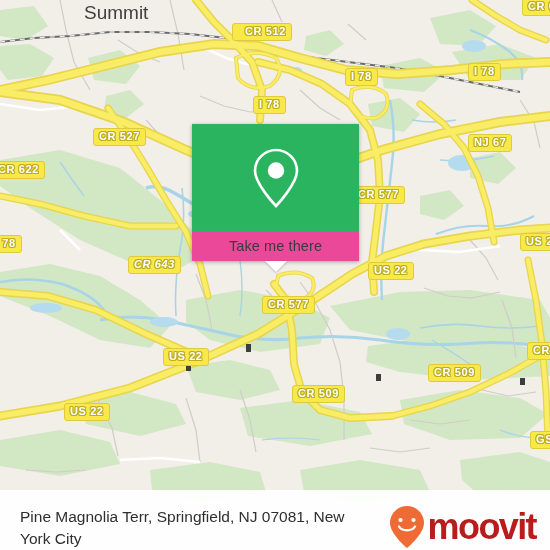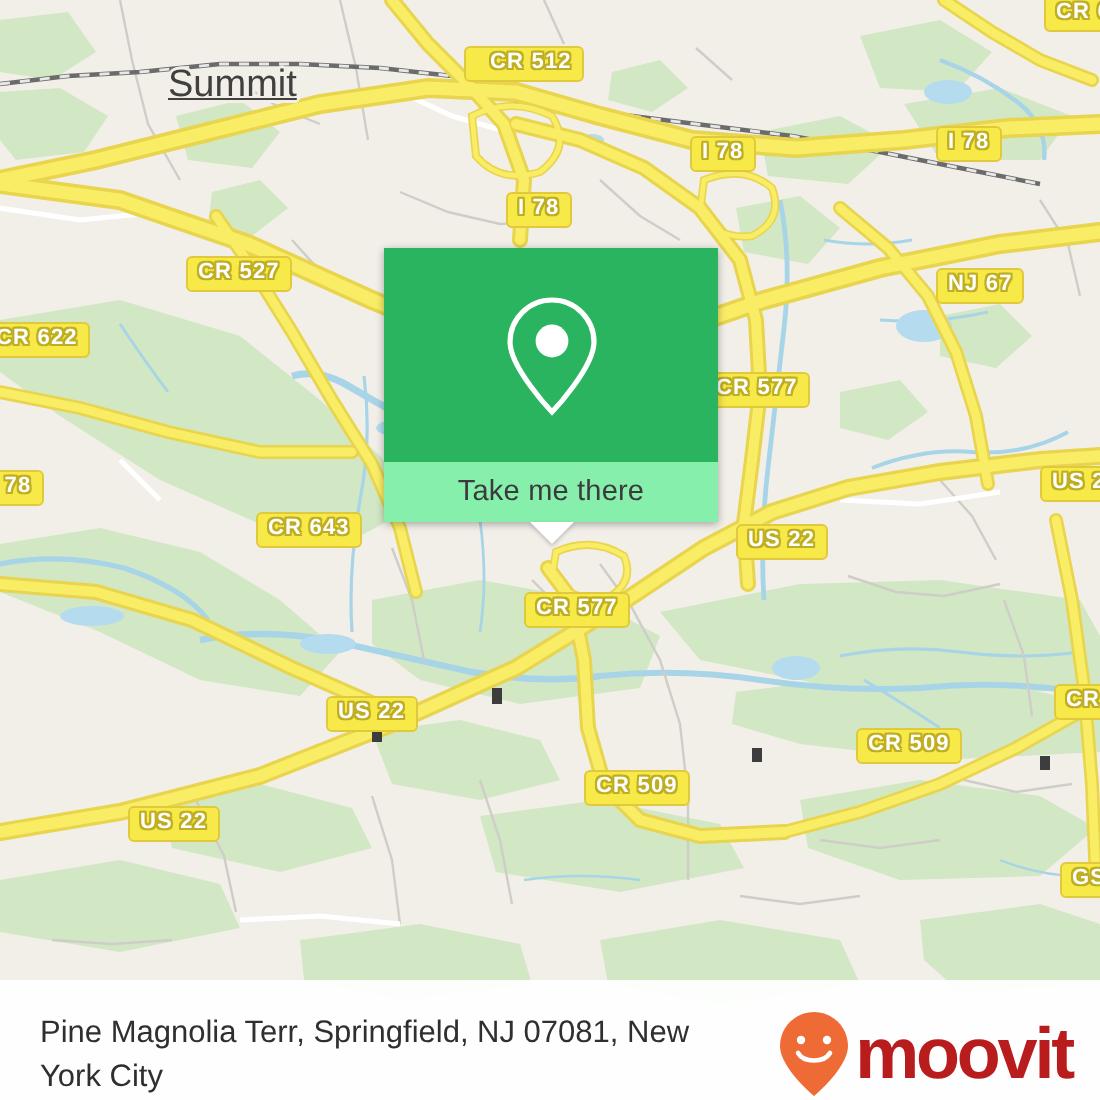--- a/index.html
+++ b/index.html
@@ -73,21 +73,21 @@
   }
   #popup-head {
     height: 107px;
     background: #2bb45f;
     display: flex;
     align-items: center;
     justify-content: center;
   }
   #popup-body {
     height: 30px;
-    background: #86efac;
+    background: #ec4899;
     display: flex;
     align-items: center;
     justify-content: center;
   }
   #popup-label {
     color: #3b3b3b;
     font-size: 14.5px;
     font-family: "Liberation Sans", sans-serif;
     letter-spacing: 0.1px;
   }
@@ -339,33 +339,33 @@
       <g fill="#3d3d3d">
         <rect x="246" y="344" width="5" height="8"></rect>
         <rect x="186" y="364" width="5" height="7"></rect>
         <rect x="376" y="374" width="5" height="7"></rect>
         <rect x="520" y="378" width="5" height="7"></rect>
         <rect x="198" y="211" width="4" height="7"></rect>
         <rect x="204" y="214" width="4" height="7"></rect>
       </g>
     </svg>
 
-    <div class="place-label" style="left:84px; top:32px;text-decoration:underline;">Summit</div>
+    <div class="place-label" style="left:84px; top:2px;">Summit</div>
 
     <div class="shield" style="left:232px; top:23px;padding-left:12px;">CR 512</div>
     <div class="shield" style="left:345px; top:68px;">I 78</div>
     <div class="shield" style="left:468px; top:63px;">I 78</div>
     <div class="shield" style="left:253px; top:96px;">I 78</div>
     <div class="shield" style="left:93px;  top:128px;">CR 527</div>
     <div class="shield" style="left:468px; top:134px;">NJ 67</div>
     <div class="shield" style="left:-8px;  top:161px;">CR 622</div>
     <div class="shield" style="left:352px; top:186px;">CR 577</div>
     <div class="shield" style="left:520px; top:233px;">US 22</div>
     <div class="shield" style="left:-11px; top:235px;">I 78</div>
-    <div class="shield" style="left:128px; top:256px;">CR 643</div>
+    <div class="shield" style="left:128px; top:256px;font-style:italic;">CR 643</div>
     <div class="shield" style="left:368px; top:262px;">US 22</div>
     <div class="shield" style="left:262px; top:296px;">CR 577</div>
     <div class="shield" style="left:163px; top:348px;">US 22</div>
     <div class="shield" style="left:428px; top:364px;">CR 509</div>
     <div class="shield" style="left:527px; top:342px;">CR</div>
     <div class="shield" style="left:292px; top:385px;">CR 509</div>
     <div class="shield" style="left:64px;  top:403px;">US 22</div>
     <div class="shield" style="left:530px; top:431px;">GS</div>
     <div class="shield" style="left:522px; top:-2px;">CR 6</div>
 

